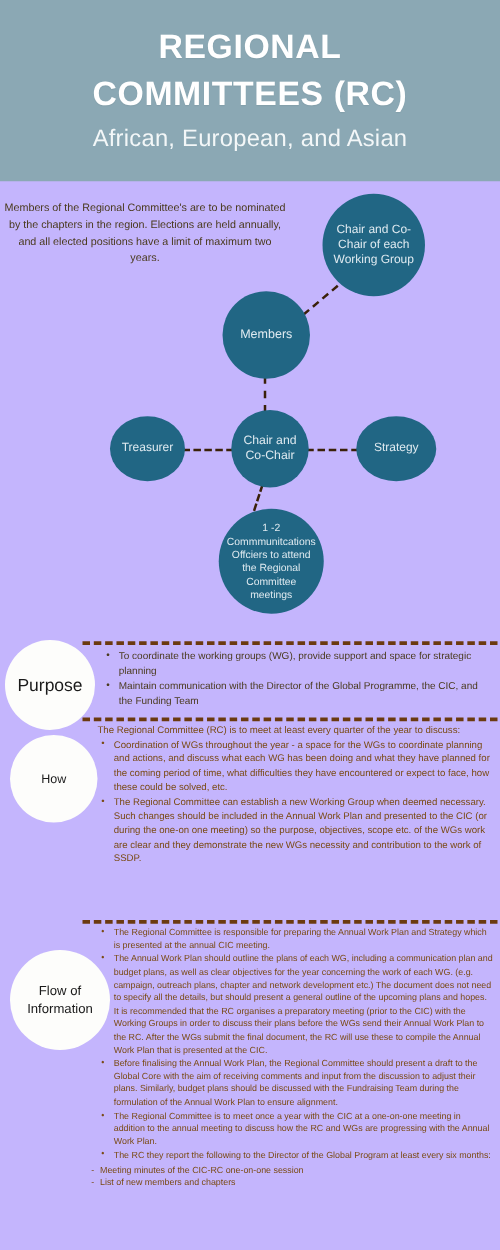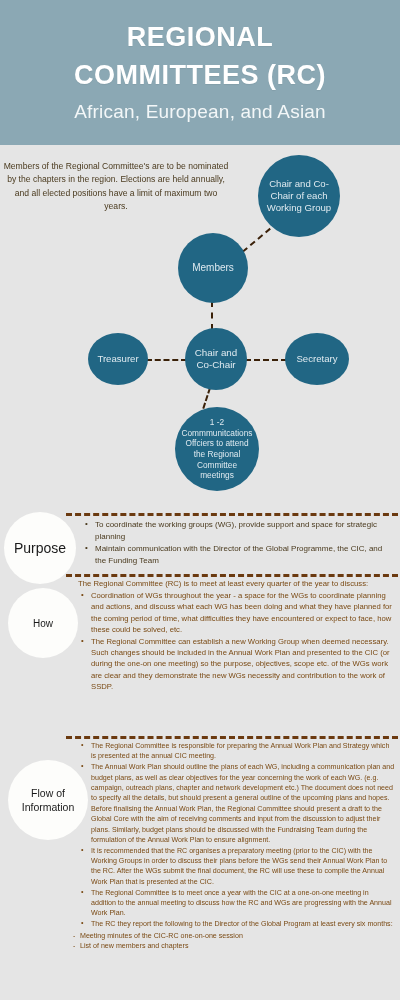--- a/index.html
+++ b/index.html
@@ -11,21 +11,21 @@
     height: 1000px;
     overflow: hidden;
     font-family: "Liberation Sans", sans-serif;
     background: #f0b95a;
     position: relative;
   }
   #page {
     position: relative;
     width: 400px;
     height: 1000px;
-    background: #e5e5e5;
+    background: #c4b5fd;
     overflow: hidden;
   }
 
   
   .header {
     position: absolute;
     left: 0; top: 0;
     width: 400px;
     height: 145px;
     background: #8ba8b4;
@@ -228,21 +228,21 @@
     <div class="node node-members">
       <span class="node-label">Members</span>
     </div>
     <div class="node node-chair">
       <span class="node-label">Chair and Co-Chair</span>
     </div>
     <div class="node node-treas">
       <span class="node-label">Treasurer</span>
     </div>
     <div class="node node-secr">
-      <span class="node-label">Secretary</span>
+      <span class="node-label">Strategy</span>
     </div>
     <div class="node node-comm">
       <span class="node-label">1 -2 Commmunitcations Offciers to attend the Regional Committee meetings</span>
     </div>
   </div>
 
   <div class="sep" style="top:513px;"></div>
   <div class="sep" style="top:574px;"></div>
   <div class="sep" style="top:736px;"></div>
 
@@ -270,22 +270,22 @@
   <div class="bubble bubble-flow">
     <span>
       <span>Flow of</span><br>
       <span>Information</span>
     </span>
   </div>
   <div class="block block-flow">
     <ul class="bullets">
       <li>The Regional Committee is responsible for preparing the Annual Work Plan and Strategy which is presented at the annual CIC meeting.</li>
       <li>The Annual Work Plan should outline the plans of each WG, including a communication plan and budget plans, as well as clear objectives for the year concerning the work of each WG. (e.g. campaign, outreach plans, chapter and network development etc.) The document does not need to specify all the details, but should present a general outline of the upcoming plans and hopes.</li>
+      <li>It is recommended that the RC organises a preparatory meeting (prior to the CIC) with the Working Groups in order to discuss their plans before the WGs send their Annual Work Plan to the RC. After the WGs submit the final document, the RC will use these to compile the Annual Work Plan that is presented at the CIC.</li>
       <li>Before finalising the Annual Work Plan, the Regional Committee should present a draft to the Global Core with the aim of receiving comments and input from the discussion to adjust their plans. Similarly, budget plans should be discussed with the Fundraising Team during the formulation of the Annual Work Plan to ensure alignment.</li>
-      <li>It is recommended that the RC organises a preparatory meeting (prior to the CIC) with the Working Groups in order to discuss their plans before the WGs send their Annual Work Plan to the RC. After the WGs submit the final document, the RC will use these to compile the Annual Work Plan that is presented at the CIC.</li>
       <li>The Regional Committee is to meet once a year with the CIC at a one-on-one meeting in addition to the annual meeting to discuss how the RC and WGs are progressing with the Annual Work Plan.</li>
       <li>The RC they report the following to the Director of the Global Program at least every six months:</li>
     </ul>
     <ul class="dashes tail">
       <li>Meeting minutes of the CIC-RC one-on-one session</li>
       <li>List of new members and chapters</li>
     </ul>
   </div>
 
 </div>

